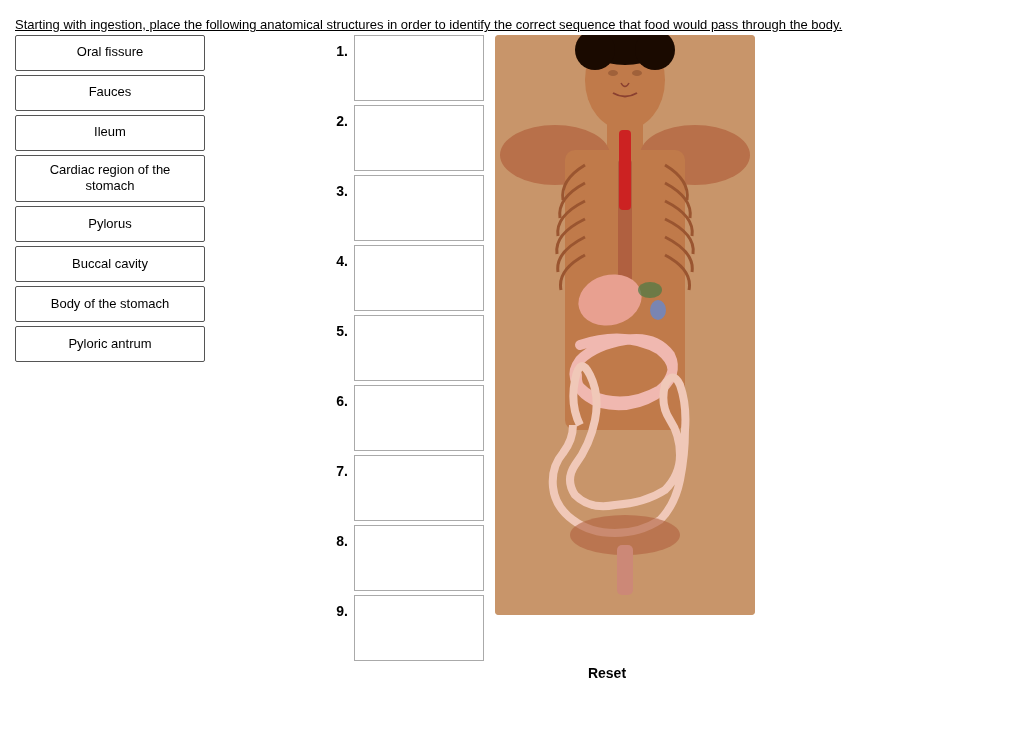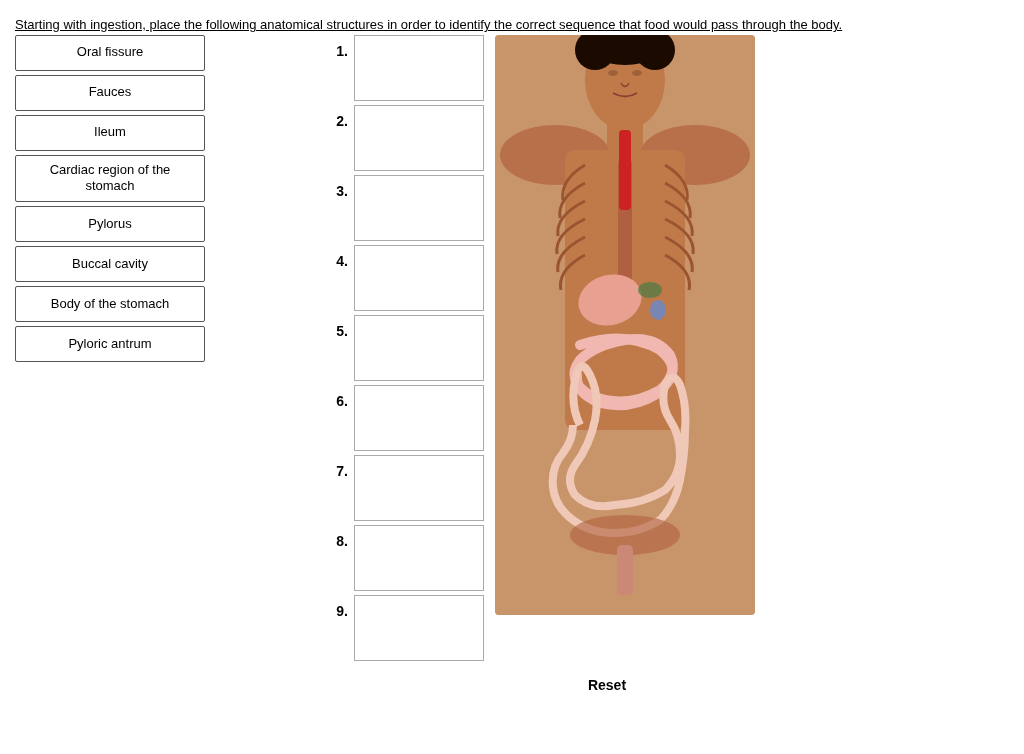--- a/index.html
+++ b/index.html
@@ -88,21 +88,21 @@
       overflow: hidden;
       border-radius: 4px;
     }
     
     .anatomy-image svg {
       width: 100%;
       height: 100%;
     }
     .reset-area {
       text-align: center;
-      margin-top: 12px;
+      margin-top: 0;
       margin-left: 190px;
     }
     .reset-btn {
       font-size: 14px;
       font-weight: bold;
       background: none;
       border: none;
       cursor: pointer;
       color: #000;
       text-decoration: none;

